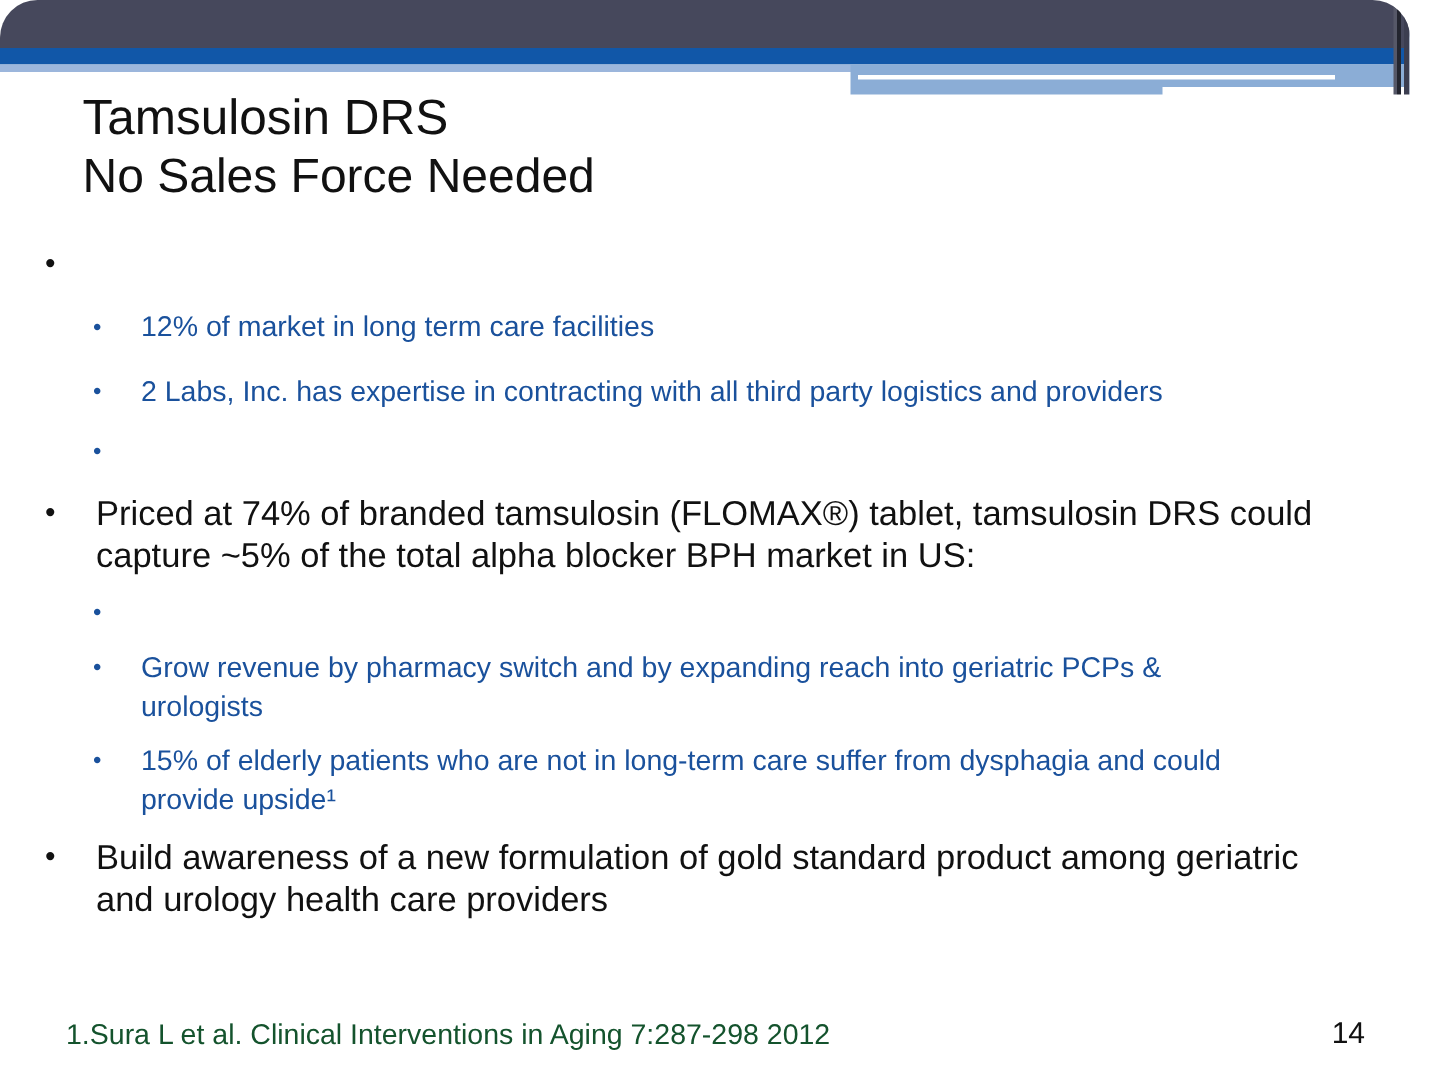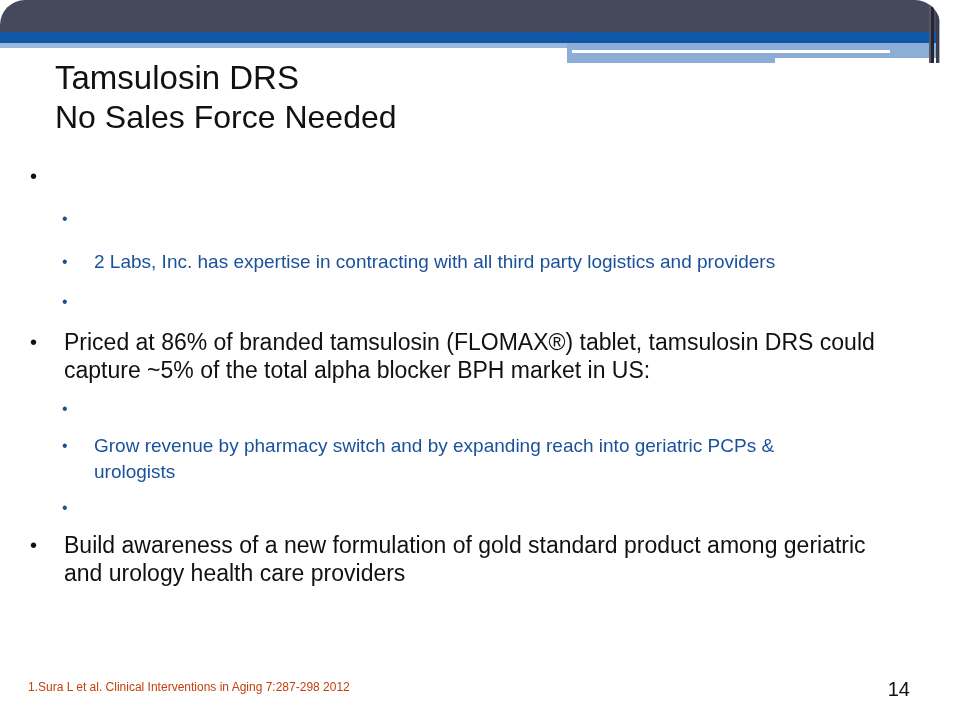--- a/index.html
+++ b/index.html
@@ -30,21 +30,21 @@
   .row{display:flex;align-items:flex-start;}
   .row .btext{white-space:pre-line;}
   .l1{font-size:23px;line-height:28px;color:#111111;}
   .l1 .dot{width:34px;flex:0 0 34px;font-size:20px;line-height:28px;}
   .l2{font-size:19px;line-height:26px;color:#1a519c;margin-left:32px;}
   .l2 .dot{width:32px;flex:0 0 32px;font-size:16px;line-height:26px;}
   .mt16{margin-top:16px;}.mt17{margin-top:17px;}.mt14{margin-top:14px;}
   .mt13{margin-top:13px;}.mt12{margin-top:12px;}.mt11{margin-top:11px;}.mt10{margin-top:10px;}
 
   
-  .footnote{position:absolute;left:28px;top:680px;font-size:12px;color:#c2410c;}
+  .footnote{position:absolute;left:44px;top:680px;font-size:19px;color:#14532d;}
   .pagenum{position:absolute;right:30px;top:678px;font-size:20px;color:#111111;}
 </style>
 </head>
 <body>
 
 <div class="slide">
 
   <div class="bar-dark"></div>
   <div class="bar-blue"></div>
   <div class="bar-light"></div>
@@ -60,49 +60,52 @@
   </div>
 
   <div class="content">
 
     <div class="row l1">
       <span class="dot">•</span>
     </div>
 
     <div class="row l2 mt16">
       <span class="dot">•</span>
+      <div class="btext">12% of market in long term care facilities</div>
     </div>
 
     <div class="row l2 mt17">
       <span class="dot">•</span>
       <div class="btext">2 Labs, Inc. has expertise in contracting with all third party logistics and providers</div>
     </div>
 
     <div class="row l2 mt14">
       <span class="dot">•</span>
     </div>
 
     <div class="row l1 mt13">
       <span class="dot">•</span>
-      <div class="btext">Priced at 86% of branded tamsulosin (FLOMAX®) tablet, tamsulosin DRS could
+      <div class="btext">Priced at 74% of branded tamsulosin (FLOMAX®) tablet, tamsulosin DRS could
 capture ~5% of the total alpha blocker BPH market in US:</div>
     </div>
 
     <div class="row l2 mt12">
       <span class="dot">•</span>
     </div>
 
     <div class="row l2 mt11">
       <span class="dot">•</span>
       <div class="btext">Grow revenue by pharmacy switch and by expanding reach into geriatric PCPs &amp;
 urologists</div>
     </div>
 
     <div class="row l2 mt10">
       <span class="dot">•</span>
+      <div class="btext">15% of elderly patients who are not in long-term care suffer from dysphagia and could
+provide upside¹</div>
     </div>
 
     <div class="row l1 mt10">
       <span class="dot">•</span>
       <div class="btext">Build awareness of a new formulation of gold standard product among geriatric
 and urology health care providers</div>
     </div>
 
   </div>
 

